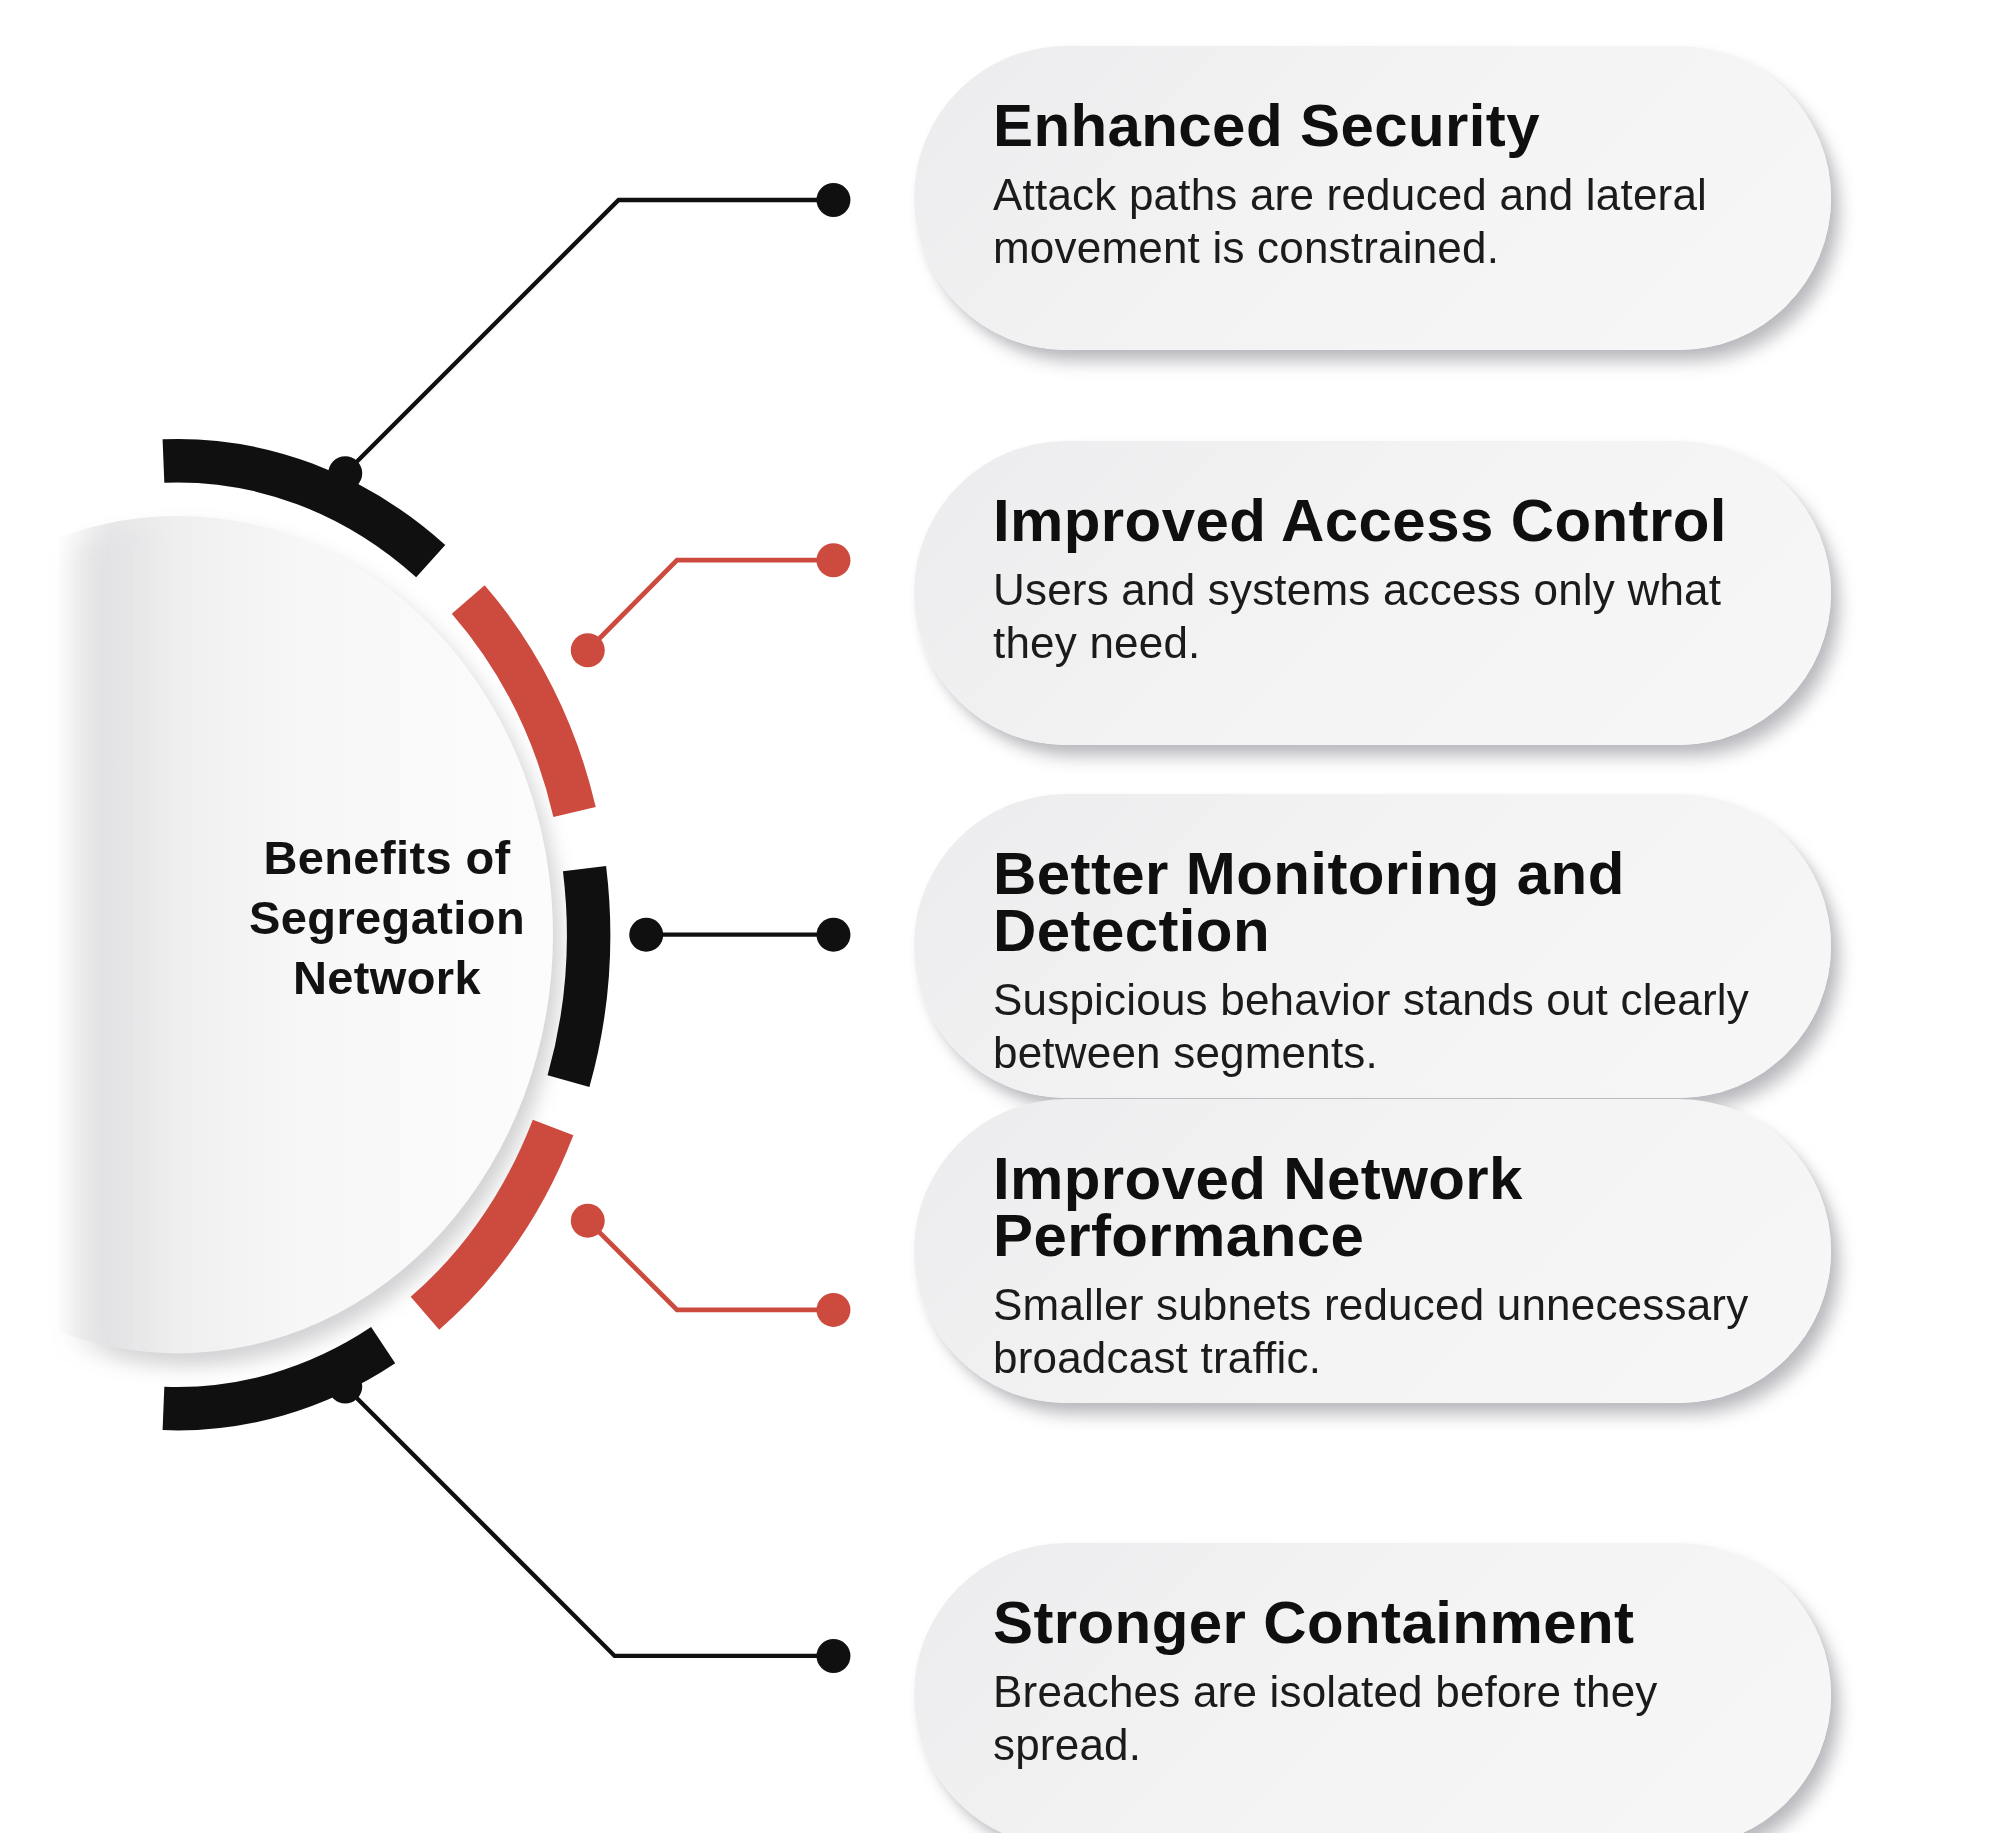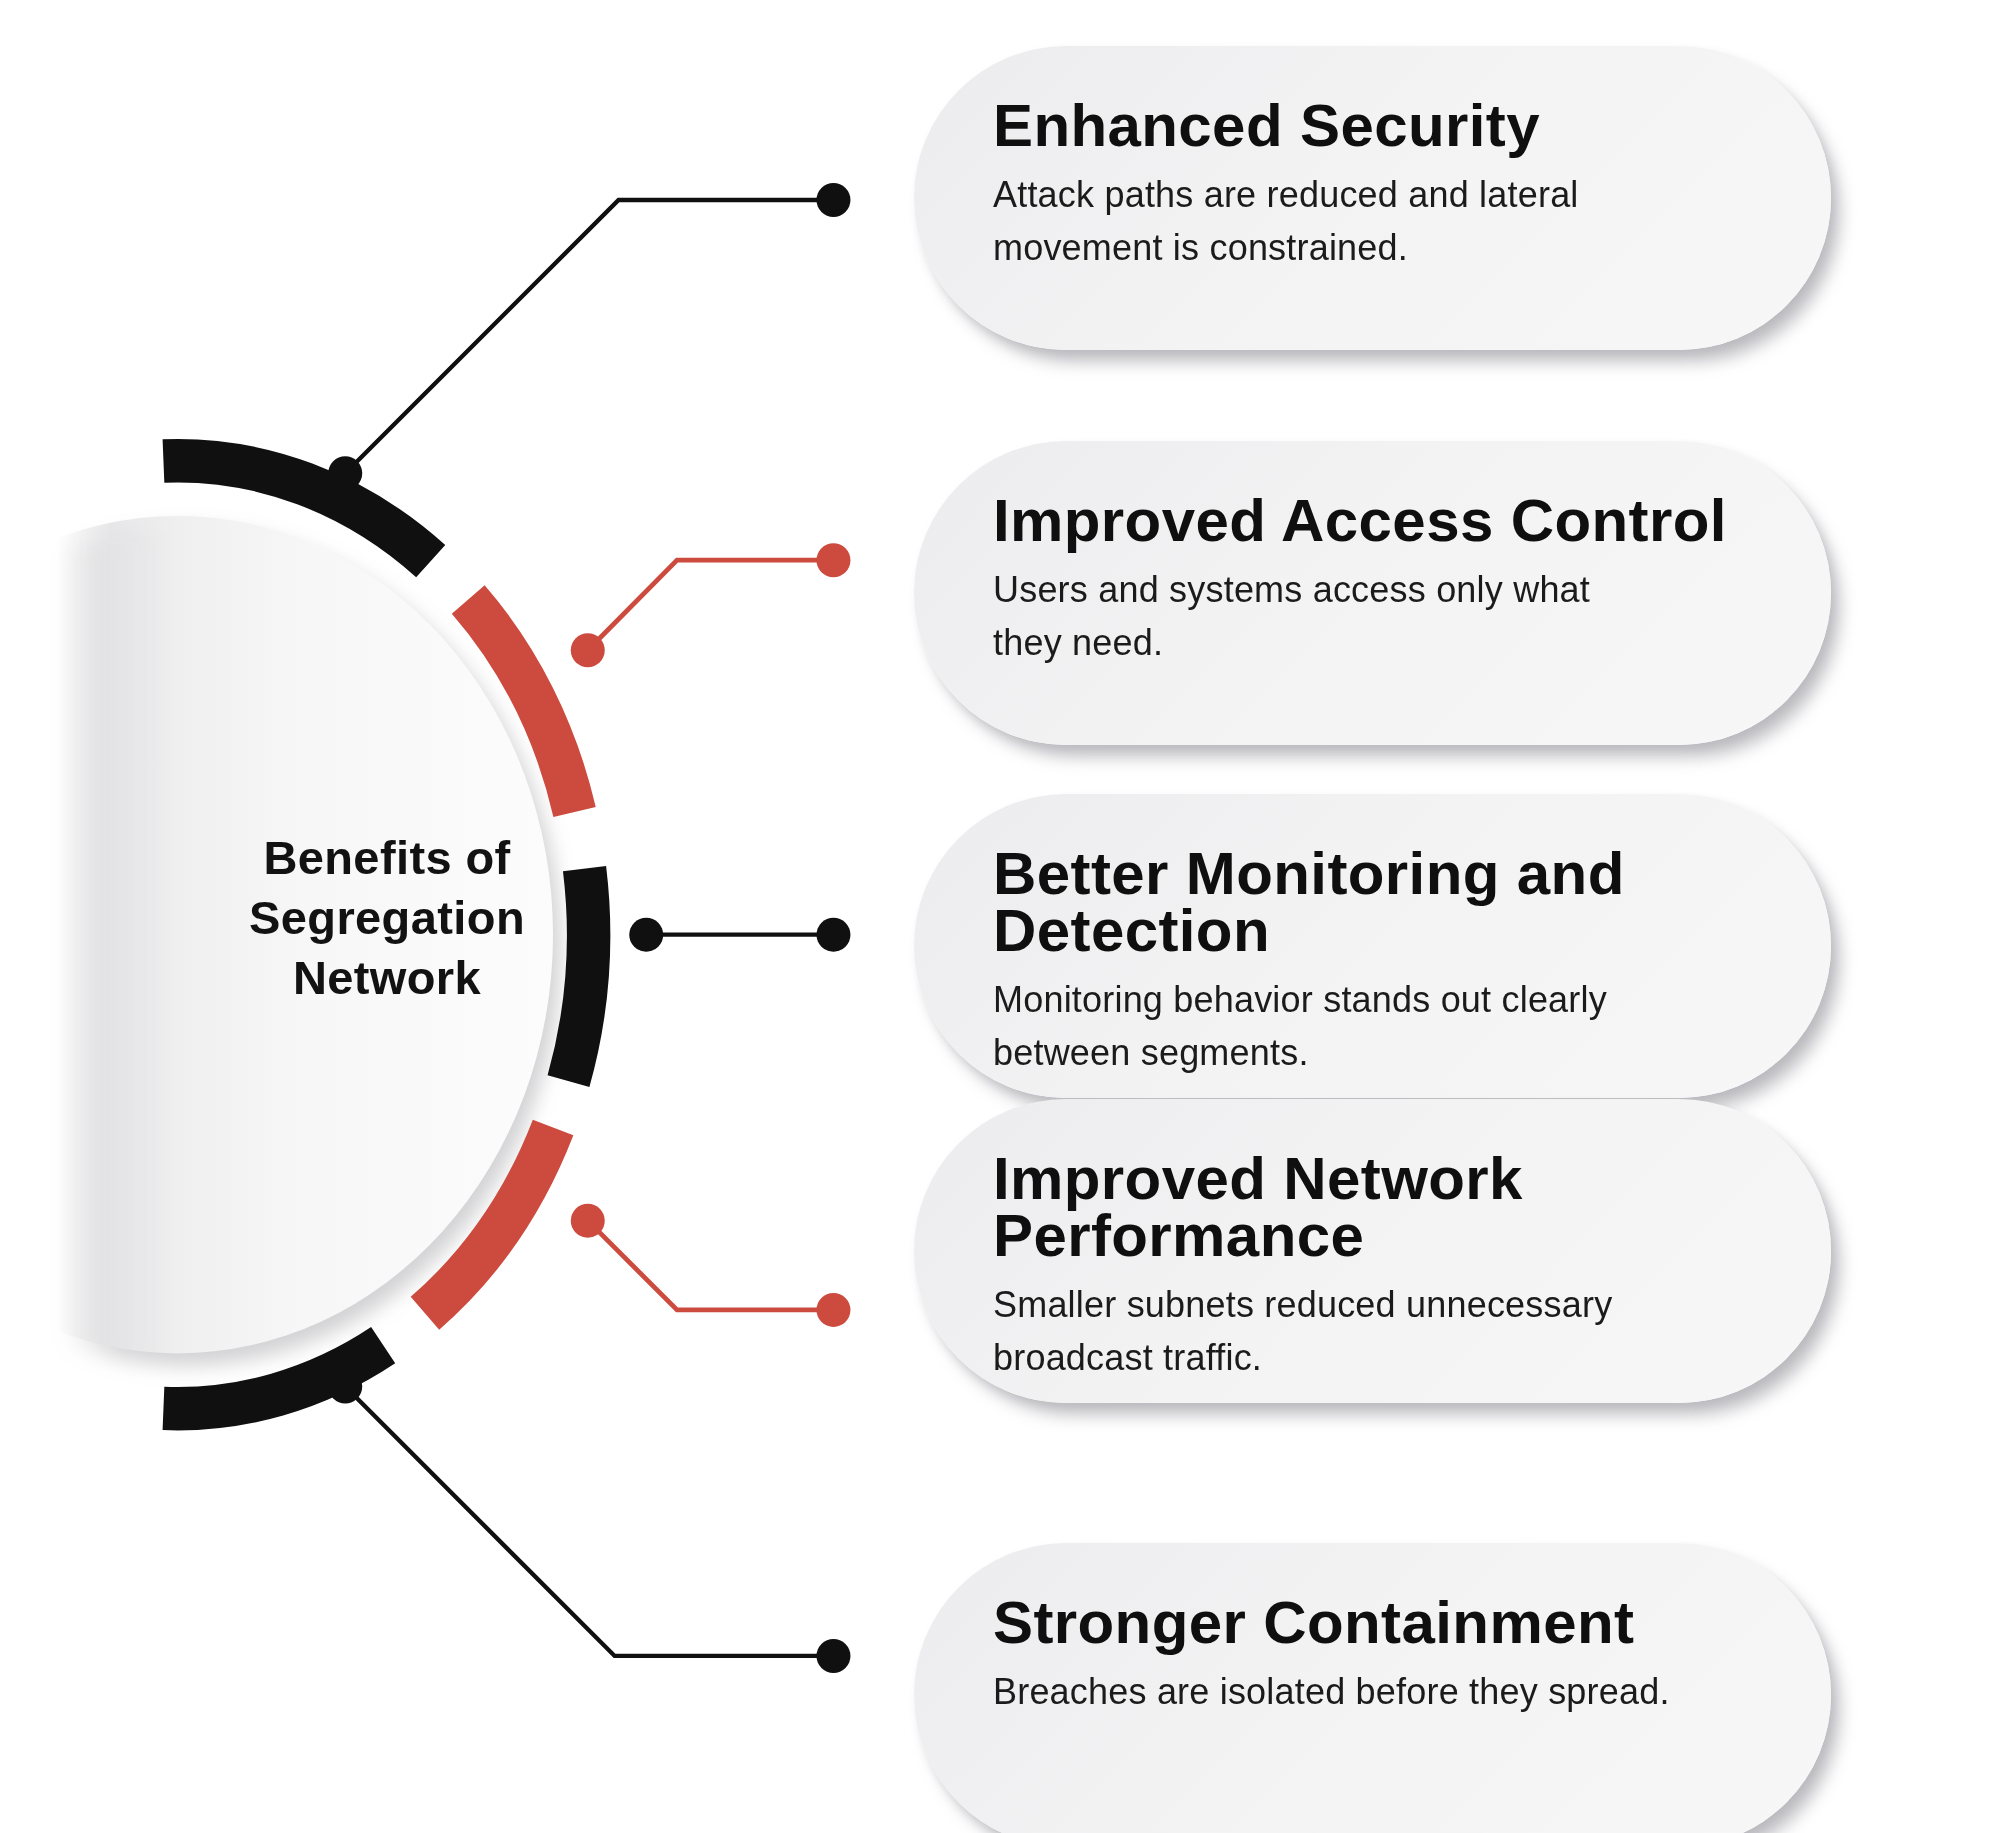--- a/index.html
+++ b/index.html
@@ -28,21 +28,21 @@
     box-shadow:11px 14.2px 16px -1.6px rgba(110,110,120,0.40),
                3.2px 4.7px 8px rgba(150,150,160,0.18);
     padding:51px 63px 0 79px;
     box-sizing:border-box;
   }
   .card-title {
     font-size:60px; font-weight:700; color:#0f0f0f;
     line-height:57px; margin-bottom:14.2px; letter-spacing:0.4px;
   }
   .card-body {
-    font-size:36px; color:#1b1b1b; line-height:53px; letter-spacing:0.2px;
+    font-size:44px; color:#1b1b1b; line-height:53px; letter-spacing:0.2px;
   }
   .card-body div { min-height:0; }
 </style>
 </head>
 <body>
 
 <div class="stage">
 
   <svg class="diagram" width="2009" height="1833" viewBox="0 0 2543 2320">
     <defs>
@@ -103,21 +103,21 @@
     <div class="card-title">Improved Access Control</div>
     <div class="card-body">
       <div>Users and systems access only what</div>
       <div>they need.</div>
     </div>
   </div>
 
   <div class="card" style="top:794px">
     <div class="card-title">Better Monitoring and Detection</div>
     <div class="card-body">
-      <div>Monitoring behavior stands out clearly</div>
+      <div>Suspicious behavior stands out clearly</div>
       <div>between segments.</div>
     </div>
   </div>
 
   <div class="card" style="top:1099px">
     <div class="card-title">Improved Network Performance</div>
     <div class="card-body">
       <div>Smaller subnets reduced unnecessary</div>
       <div>broadcast traffic.</div>
     </div>

